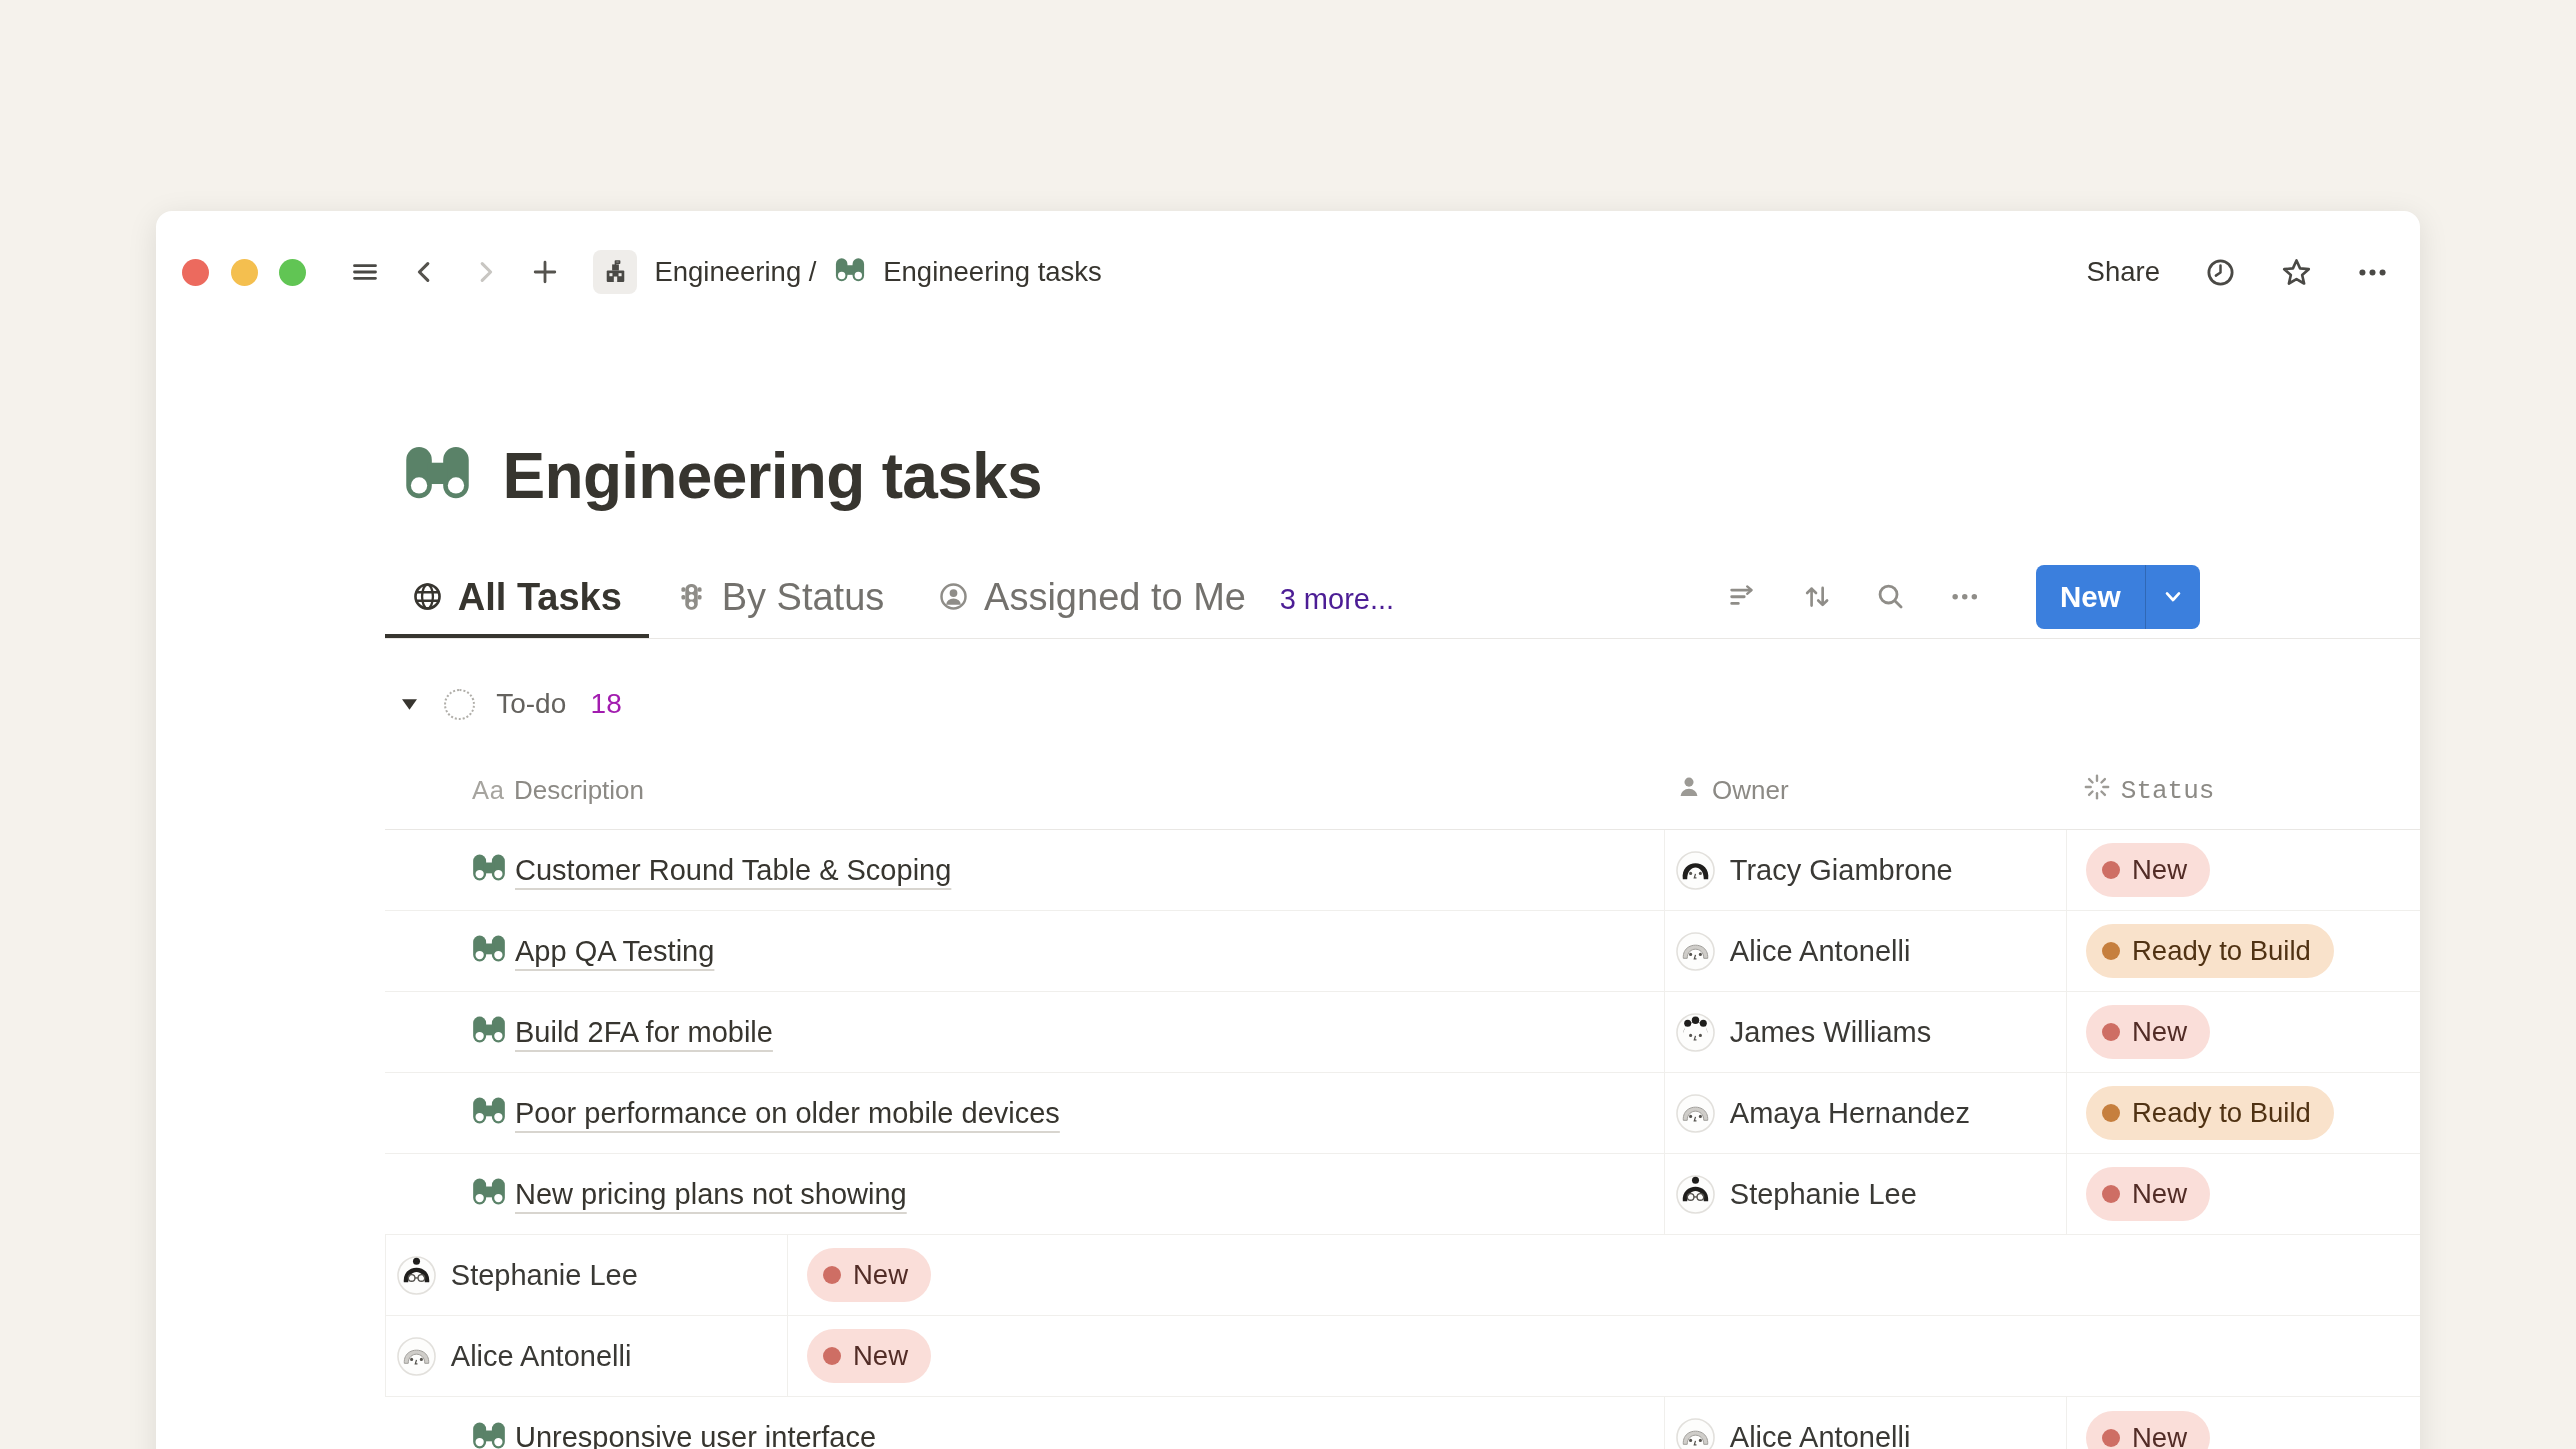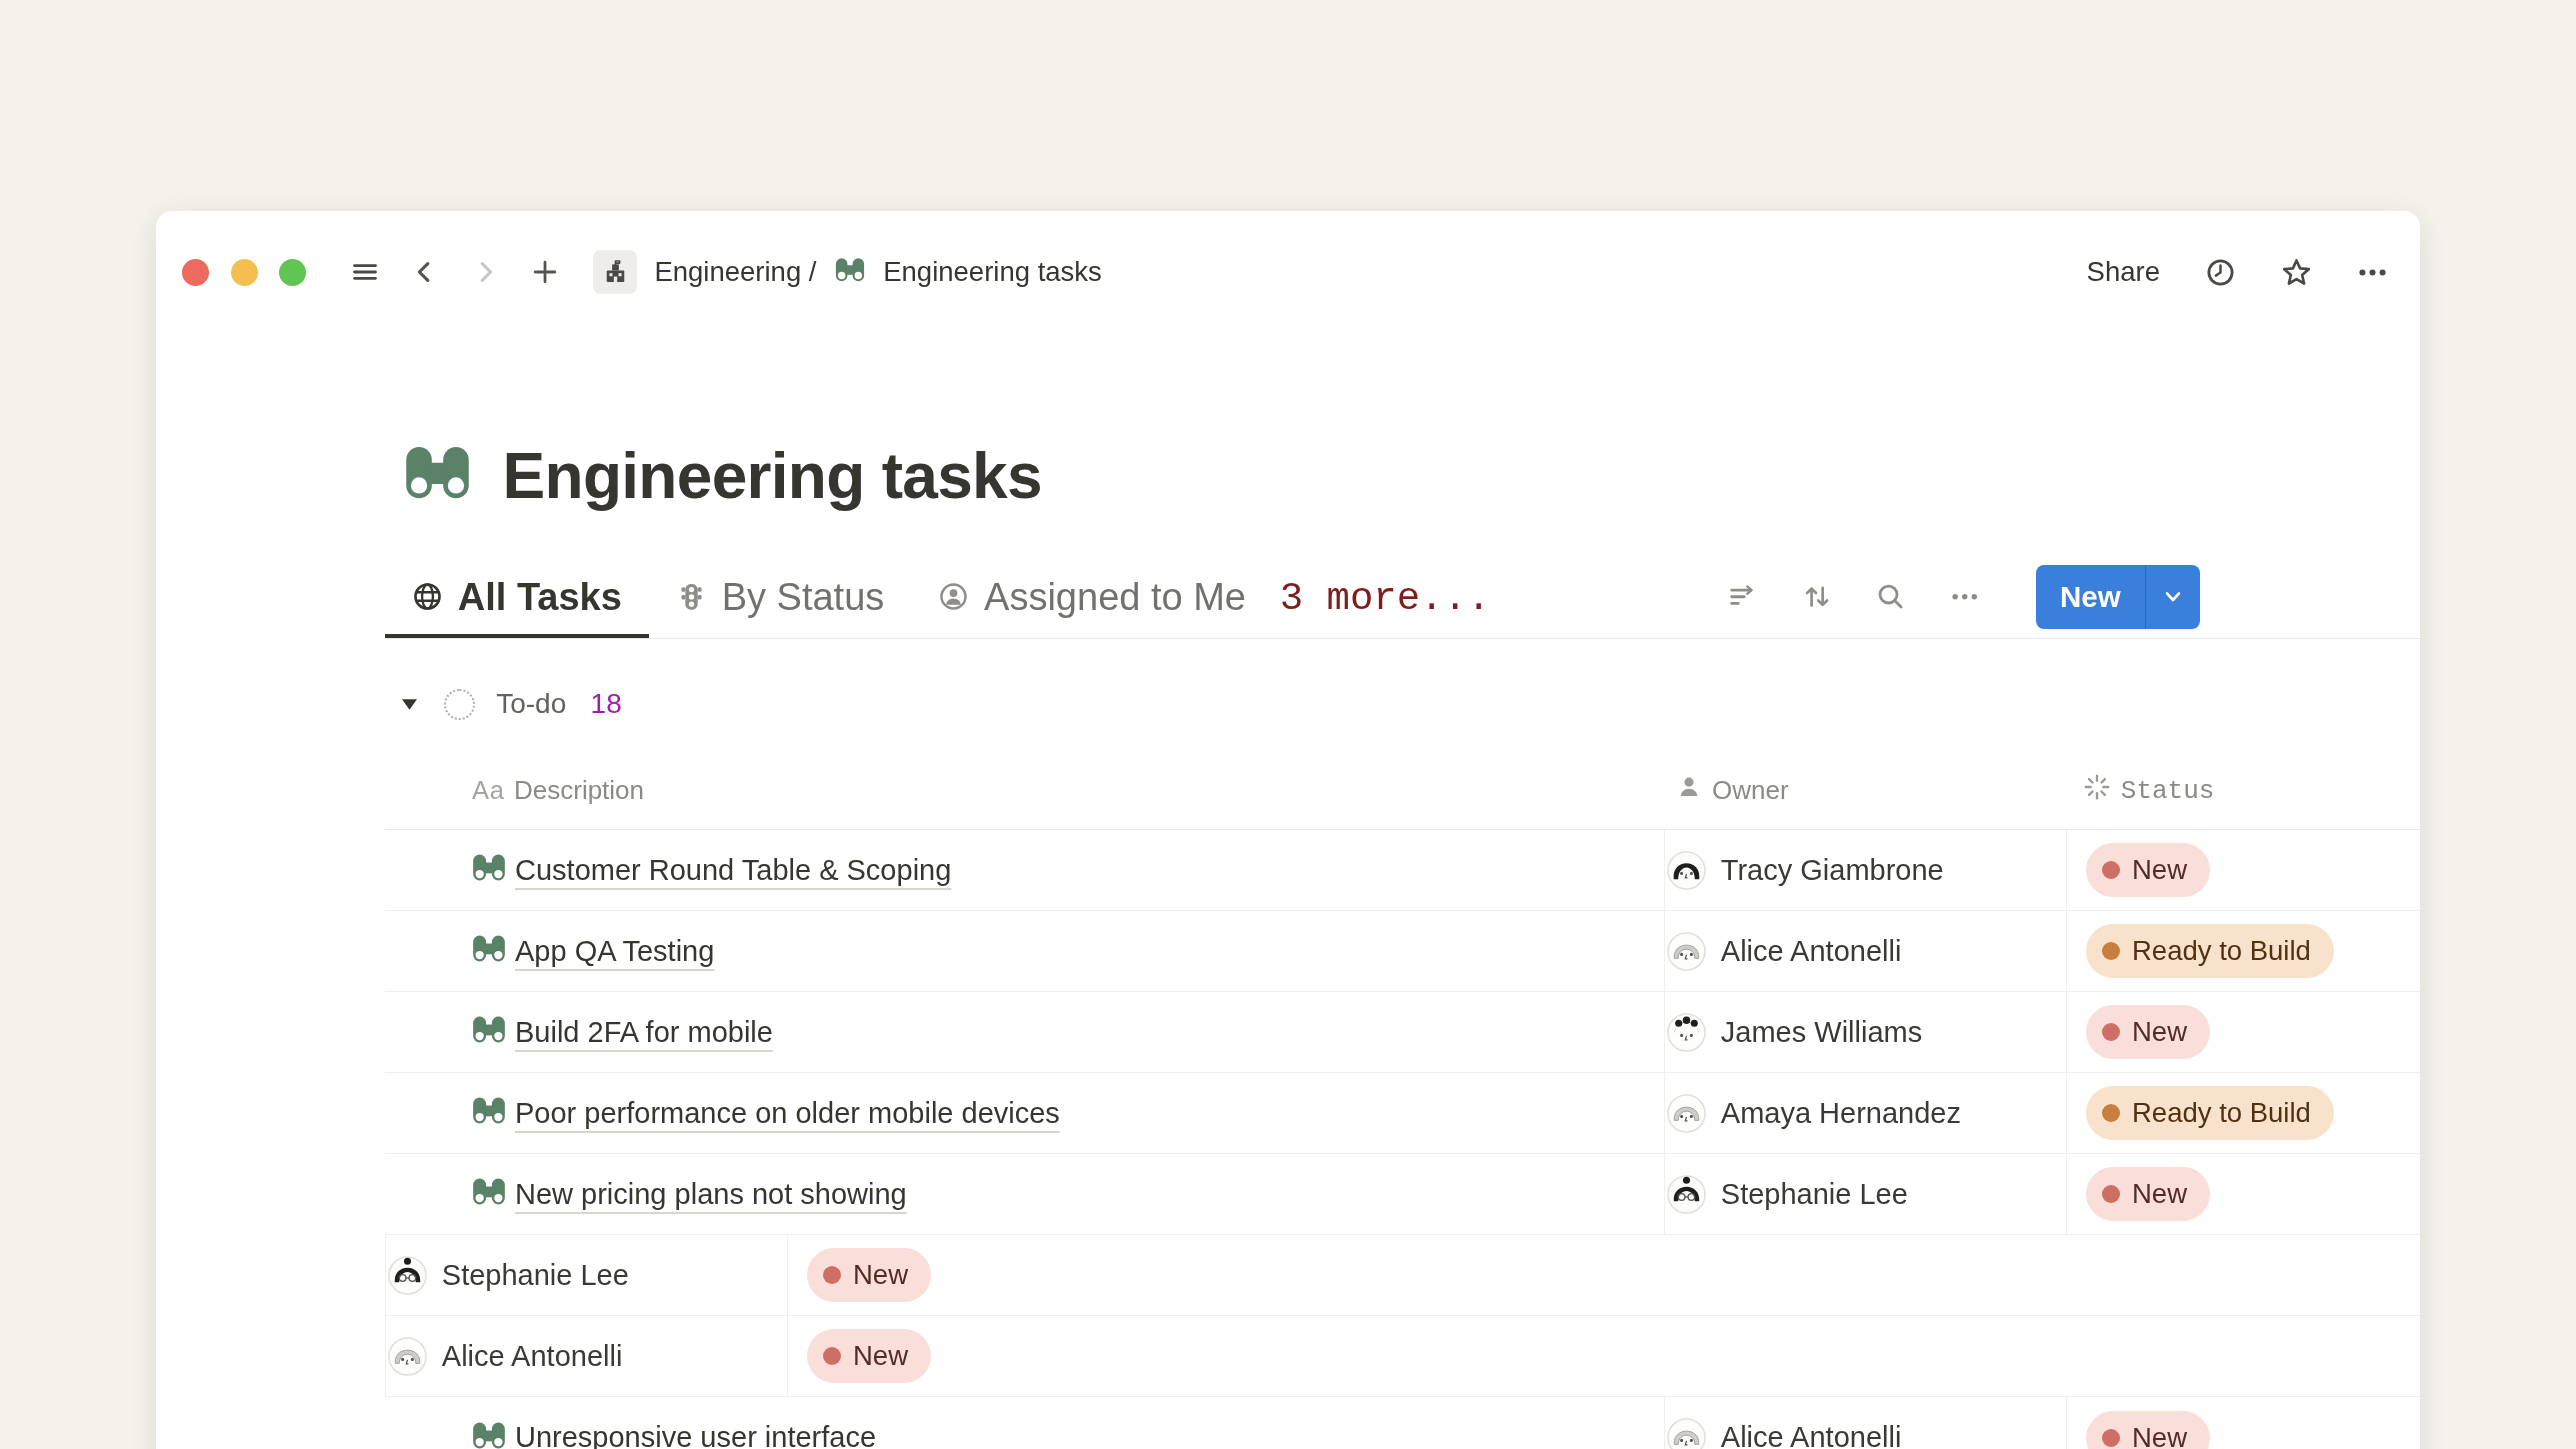--- a/index.html
+++ b/index.html
@@ -39,21 +39,21 @@
   h1.page-title { font-size:64px; font-weight:800; letter-spacing:-0.7px; color:#37352F; }
 
   
   .view-bar { display:flex; align-items:stretch; height:83px; margin:39px 0 0 229px; padding-right:220px; border-bottom:1.3px solid #E9E7E4; position:relative; }
   .tabs { display:flex; align-items:stretch; }
   .tab { display:flex; align-items:center; gap:14.8px; padding:4px 27px 0 27px; border-bottom:4px solid transparent; cursor:pointer; white-space:nowrap; }
   .tab svg { width:31px; height:31px; }
   .tab .tab-label { font-size:38px; color:#73716D; }
   .tab.active { border-bottom-color:#37352F; }
   .tab.active .tab-label { color:#37352F; font-weight:700; }
-  .more-tabs { display:flex; align-items:center; font-size:39px; color:#7f1d1d; padding:4px 16px 0 6.7px; cursor:pointer; white-space:nowrap;font-family:Liberation Mono, monospace; }
+  .more-tabs { display:flex; align-items:center; font-size:29px; color:#4c1d95; padding:4px 16px 0 6.7px; cursor:pointer; white-space:nowrap; }
   .vb-spacer { flex:1; }
   .controls { display:flex; align-items:center; gap:42px; }
   .ctl-icon { width:32px; height:32px; display:flex; align-items:center; justify-content:center; cursor:pointer; }
   .ctl-icon svg { width:29.5px; height:29.5px; }
   .btn-new { display:flex; align-items:stretch; height:64px; border-radius:8px; overflow:hidden; cursor:pointer; margin-left:13.4px; }
   .btn-new-main { display:flex; align-items:center; padding:0 24px; color:#FFFFFF; font-size:29.5px; font-weight:700; }
   .btn-new-sep { width:1.3px; background:rgba(0,0,0,0.18); }
   .btn-new-caret { width:54px; display:flex; align-items:center; justify-content:center; }
   .btn-new-caret svg { width:24px; height:24px; }
 
@@ -74,21 +74,21 @@
   .col-desc { width:1279px; padding-left:87px; }
   .col-owner { width:402px; padding-left:10.7px; }
   .col-status { flex:1; padding-left:17.4px;font-family:Liberation Mono, monospace; }
 
   .row { display:flex; height:81px; border-bottom:1.3px solid #F0EFEC; }
   .row:last-child { border-bottom:0; }
   .cell { display:flex; align-items:center; }
   .cell-desc { width:1279px; padding-left:86px; gap:8px; }
   .cell-desc svg { width:36px; height:36px; flex:none; }
   .desc-text { font-size:29px; font-weight:500; color:#37352F; text-decoration:underline; text-decoration-color:#D8D5CF; text-decoration-thickness:2px; text-underline-offset:8px; cursor:pointer; white-space:nowrap; }
-  .cell-owner { width:402px; padding-left:2px; gap:14.8px; border-left:1.3px solid #F0EFEC; }
+  .cell-owner { width:402px; padding-left:11px; gap:14.8px; border-left:1.3px solid #F0EFEC; }
   .avatar { width:39px; height:39px; flex:none; }
   .avatar svg { width:39px; height:39px; display:block; }
   .owner-name { font-size:29px; color:#3A3935; white-space:nowrap; }
   .cell-status { flex:1; padding-left:19px; border-left:1.3px solid #F0EFEC; }
   .pill { display:inline-flex; align-items:center; gap:12px; height:54px; border-radius:27px; padding:0 23px 0 16px; font-size:27.5px; font-weight:500; white-space:nowrap; }
   .pill-dot { width:18px; height:18px; border-radius:50%; flex:none; }
 </style>
 </head>
 <body>
 

